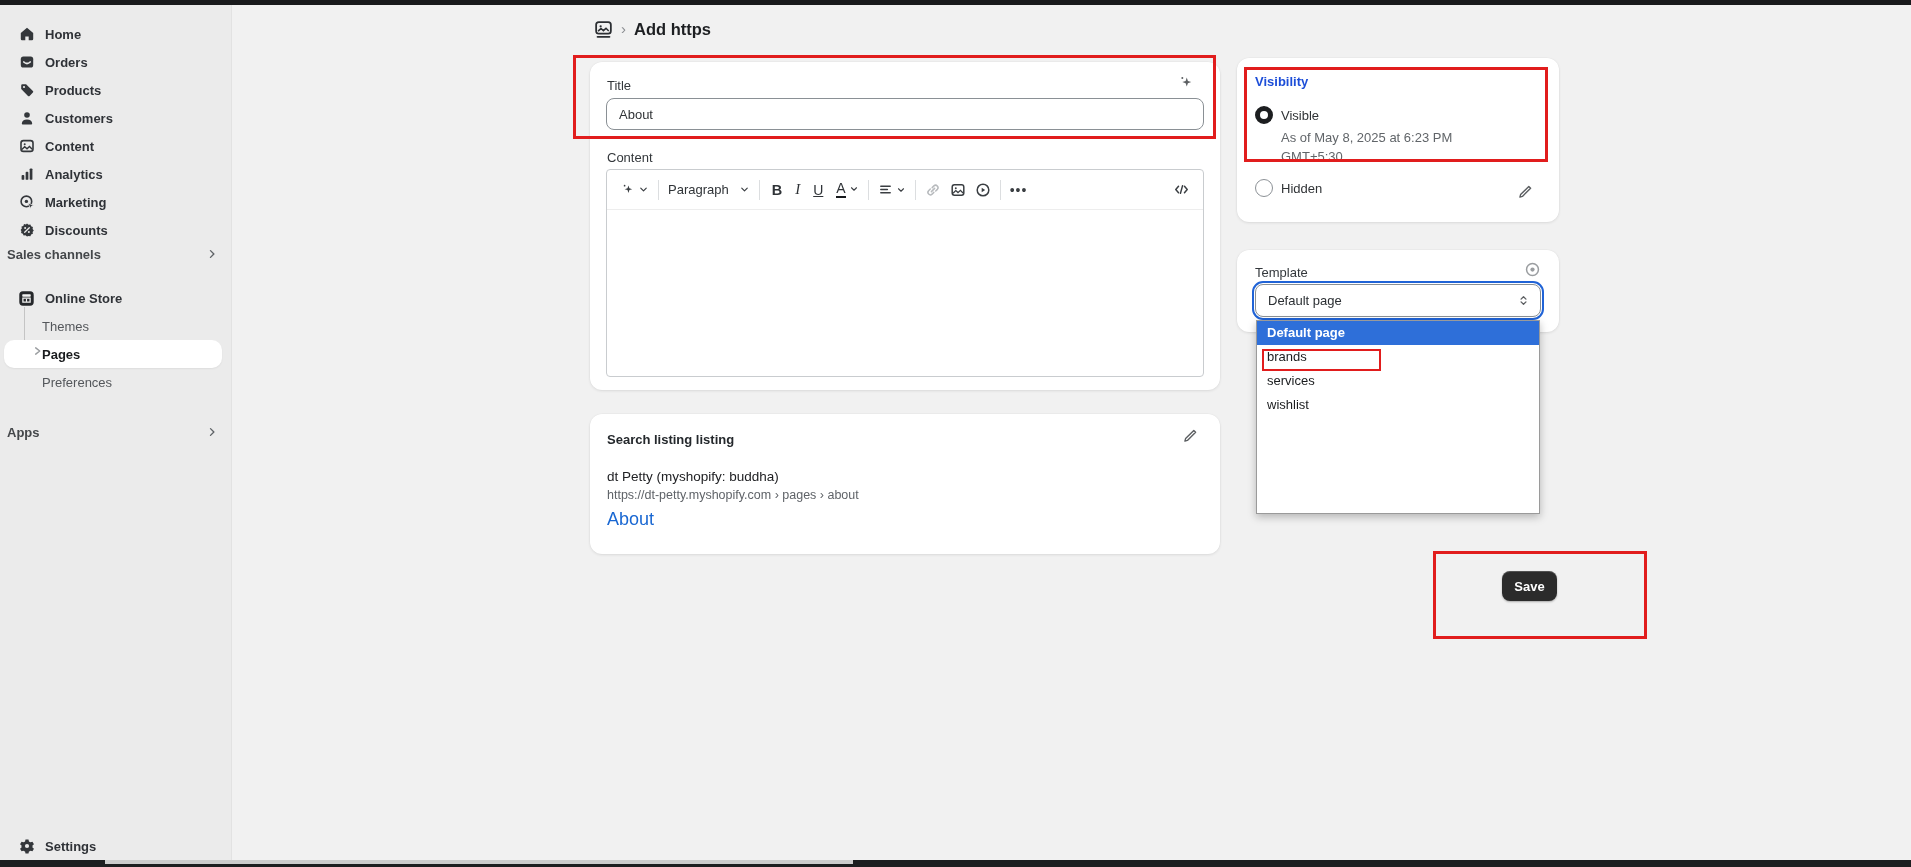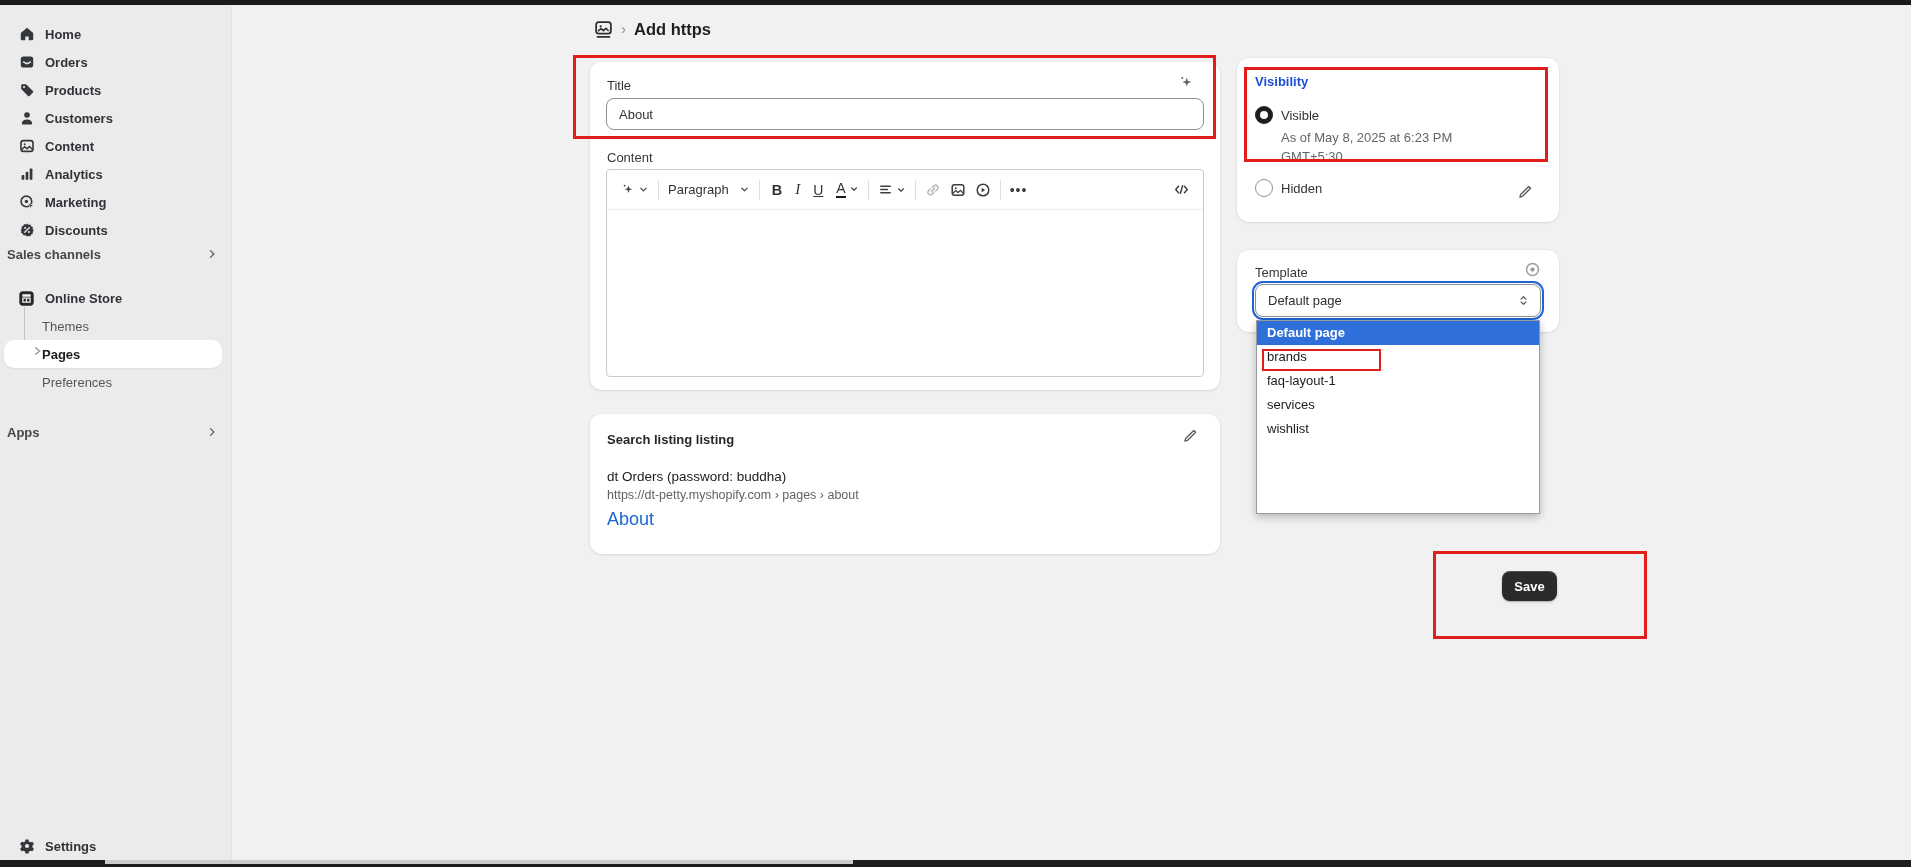--- a/index.html
+++ b/index.html
@@ -344,21 +344,21 @@
     </div>
   </section>
 
   <section class="card card-seo">
     <span class="seo-heading">Search listing listing</span>
     <span class="seo-pencil">
       <svg width="16" height="16" viewBox="0 0 16 16">
           <path d="M11.8 2.4 l1.8 1.8 L5.4 12.4 l-2.5.7.7-2.5 Z" fill="none" stroke="#5c5f62" stroke-width="1.4" stroke-linejoin="round"></path>
         </svg>
     </span>
-    <span class="seo-store">dt Orders (password: buddha)</span>
+    <span class="seo-store">dt Petty (myshopify: buddha)</span>
     <span class="seo-url">https://dt-petty.myshopify.com › pages › about</span>
     <span class="seo-title">About</span>
   </section>
 
   <section class="card card-vis">
     <span class="vis-heading">Visibility</span>
     <span class="radio on" style="left:18px; top:48px"></span>
     <span class="radio-label" style="left:44px; top:50px">Visible</span>
     <span class="vis-note" style="top:70px">As of May 8, 2025 at 6:23 PM</span>
     <span class="vis-note" style="top:89px">GMT+5:30</span>
@@ -385,21 +385,20 @@
         <svg width="13" height="13" viewBox="0 0 16 16">
             <path d="M5 6.3 L8 3.3 L11 6.3 M5 9.7 L8 12.7 L11 9.7" fill="none" stroke="#5c5f62" stroke-width="1.6" stroke-linecap="round" stroke-linejoin="round"></path>
           </svg>
       </span>
     </div>
   </section>
 
   <div class="dropdown">
     <div class="dd-option selected">Default page</div>
     <div class="dd-option">brands</div>
-    <div class="dd-option">faq-layout-1</div>
     <div class="dd-option">services</div>
     <div class="dd-option">wishlist</div>
   </div>
 
   <button class="save-btn">Save</button>
 
   <div class="ann ann-title"></div>
   <div class="ann ann-vis"></div>
   <div class="ann ann-about"></div>
   <div class="ann ann-save"></div>

